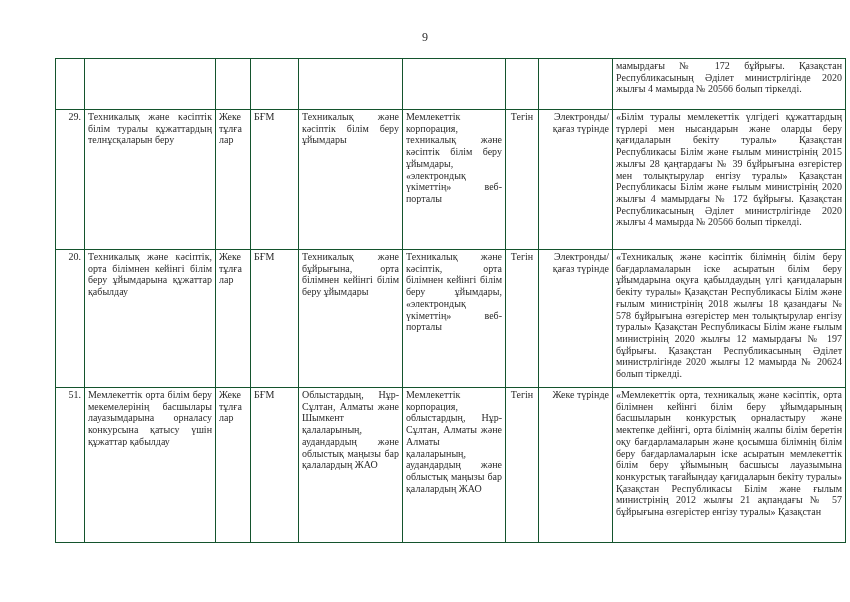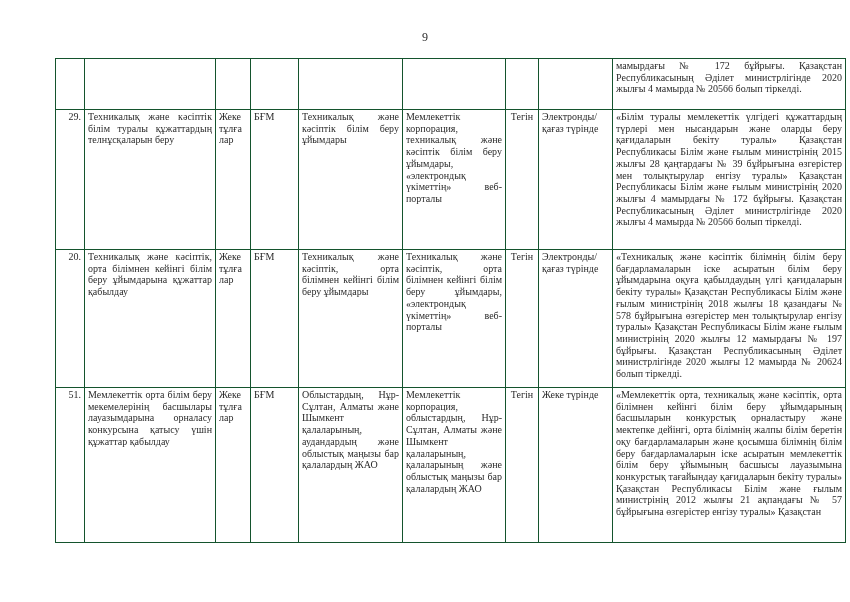--- a/index.html
+++ b/index.html
@@ -61,21 +61,21 @@
   tbody tr:nth-child(3) { height: 138px; }
   tbody tr:nth-child(4) { height: 155px; }
 
   td.col-num      { text-align: right; padding-left: 1px; }
   td.col-name     { text-align: justify; text-justify: inter-word; }
   td.col-recipient{ text-align: left; }
   td.col-authority{ text-align: left; margin-top: 28px; }
   td.col-provider { text-align: justify; text-justify: inter-word; margin-left: 36px; }
   td.col-place    { text-align: justify; text-justify: inter-word; margin-left: 25px; }
   td.col-fee      { text-align: center; font-family: Liberation Serif, serif; }
-  td.col-form     { text-align: left; }
+  td.col-form     { text-align: right; }
   td.col-legal    { text-align: justify; text-justify: inter-word; }
 </style>
 </head>
 <body>
 
 <div class="page">
   <div class="page-number">9</div>
 
   <table class="services">
     <colgroup>
@@ -110,32 +110,32 @@
     <td class="col-place">Мемлекеттік корпорация, техникалық және кәсіптік білім беру ұйымдары, «электрондық үкіметтің» веб-порталы</td>
     <td class="col-fee">Тегін</td>
     <td class="col-form">Электронды/ қағаз түрінде</td>
     <td class="col-legal">«Білім туралы мемлекеттік үлгідегі құжаттардың түрлері мен нысандарын және оларды беру қағидаларын бекіту туралы» Қазақстан Республикасы Білім және ғылым министрінің 2015 жылғы 28 қаңтардағы № 39 бұйрығына өзгерістер мен толықтырулар енгізу туралы» Қазақстан Республикасы Білім және ғылым министрінің 2020 жылғы 4 мамырдағы № 172 бұйрығы. Қазақстан Республикасының Әділет министрлігінде 2020 жылғы 4 мамырда № 20566 болып тіркелді.</td>
   </tr>
         <tr>
     <td class="col-num">20.</td>
     <td class="col-name">Техникалық және кәсіптік, орта білімнен кейінгі білім беру ұйымдарына құжаттар қабылдау</td>
     <td class="col-recipient">Жеке тұлға лар</td>
     <td class="col-authority">БҒМ</td>
-    <td class="col-provider">Техникалық және кәсіптік, орта білімнен кейінгі білім беру ұйымдары</td>
+    <td class="col-provider">Техникалық және бұйрығына, орта білімнен кейінгі білім беру ұйымдары</td>
     <td class="col-place">Техникалық және кәсіптік, орта білімнен кейінгі білім беру ұйымдары, «электрондық үкіметтің» веб-порталы</td>
     <td class="col-fee">Тегін</td>
     <td class="col-form">Электронды/ қағаз түрінде</td>
     <td class="col-legal">«Техникалық және кәсіптік білімнің білім беру бағдарламаларын іске асыратын білім беру ұйымдарына оқуға қабылдаудың үлгі қағидаларын бекіту туралы» Қазақстан Республикасы Білім және ғылым министрінің 2018 жылғы 18 қазандағы № 578 бұйрығына өзгерістер мен толықтырулар енгізу туралы» Қазақстан Республикасы Білім және ғылым министрінің 2020 жылғы 12 мамырдағы № 197 бұйрығы. Қазақстан Республикасының Әділет министрлігінде 2020 жылғы 12 мамырда № 20624 болып тіркелді.</td>
   </tr>
         <tr>
     <td class="col-num">51.</td>
     <td class="col-name">Мемлекеттік орта білім беру мекемелерінің басшылары лауазымдарына орналасу конкурсына қатысу үшін құжаттар қабылдау</td>
     <td class="col-recipient">Жеке тұлға лар</td>
     <td class="col-authority">БҒМ</td>
     <td class="col-provider">Облыстардың, Нұр-Сұлтан, Алматы және Шымкент қалаларының, аудандардың және облыстық маңызы бар қалалардың ЖАО</td>
-    <td class="col-place">Мемлекеттік корпорация, облыстардың, Нұр-Сұлтан, Алматы және Шымкент қалаларының, қалаларының және облыстық маңызы бар қалалардың ЖАО</td>
+    <td class="col-place">Мемлекеттік корпорация, облыстардың, Нұр-Сұлтан, Алматы және Алматы қалаларының, аудандардың және облыстық маңызы бар қалалардың ЖАО</td>
     <td class="col-fee">Тегін</td>
     <td class="col-form">Жеке түрінде</td>
     <td class="col-legal">«Мемлекеттік орта, техникалық және кәсіптік, орта білімнен кейінгі білім беру ұйымдарының басшыларын конкурстық орналастыру және мектепке дейінгі, орта білімнің жалпы білім беретін оқу бағдарламаларын және қосымша білімнің білім беру бағдарламаларын іске асыратын мемлекеттік білім беру ұйымының басшысы лауазымына конкурстық тағайындау қағидаларын бекіту туралы» Қазақстан Республикасы Білім және ғылым министрінің 2012 жылғы 21 ақпандағы № 57 бұйрығына өзгерістер енгізу туралы» Қазақстан</td>
   </tr>
       </tbody>
   </table>
 </div>
 
 </body></html>

